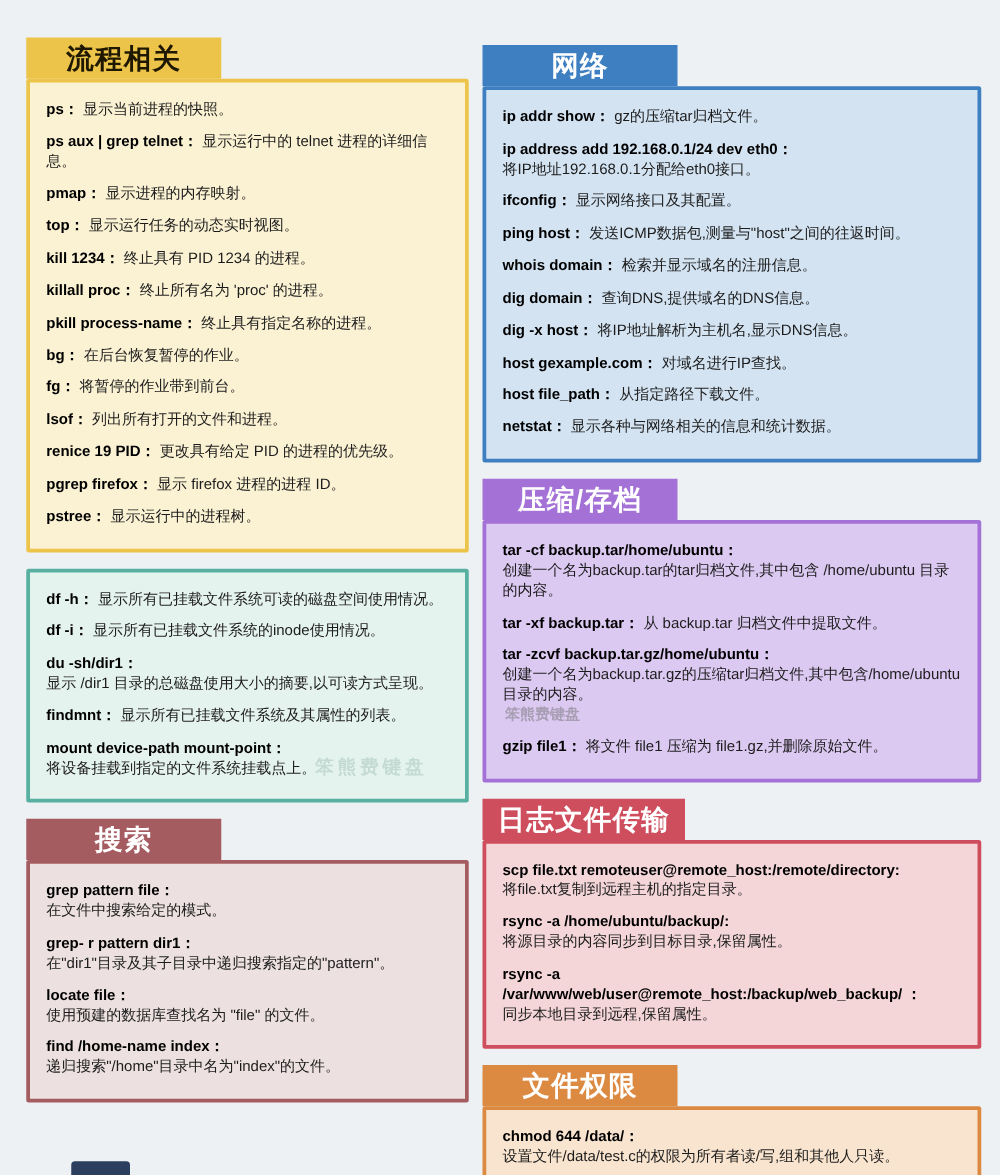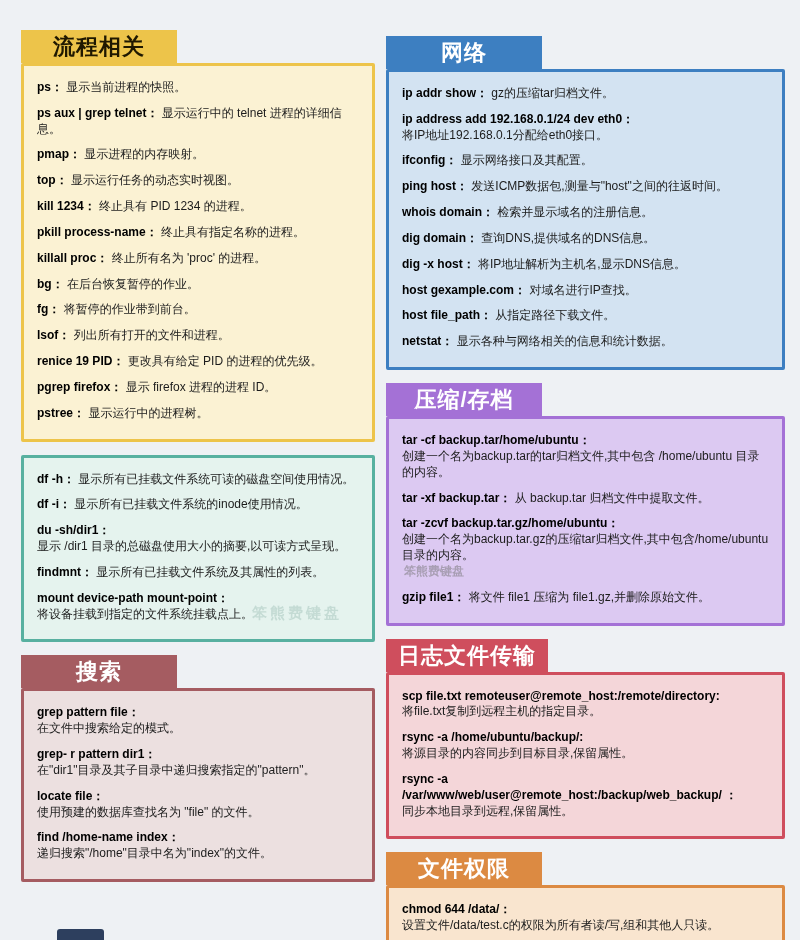--- a/index.html
+++ b/index.html
@@ -86,22 +86,22 @@
   <section class="panel" style="--accent: #edc44a; --body: #fbf2d3; --title-color: #1f1800;">
     <div class="tab">
       <span class="tab-title">流程相关</span>
     </div>
     <div class="box">
           <p class="item"><b class="cmd">ps：</b> <span class="desc">显示当前进程的快照。</span></p>
           <p class="item"><b class="cmd">ps aux | grep telnet：</b> <span class="desc">显示运行中的 telnet 进程的详细信息。</span></p>
           <p class="item"><b class="cmd">pmap：</b> <span class="desc">显示进程的内存映射。</span></p>
           <p class="item"><b class="cmd">top：</b> <span class="desc">显示运行任务的动态实时视图。</span></p>
           <p class="item"><b class="cmd">kill 1234：</b> <span class="desc">终止具有 PID 1234 的进程。</span></p>
+          <p class="item"><b class="cmd">killall proc：</b> <span class="desc">终止所有名为 'proc' 的进程。</span></p>
           <p class="item"><b class="cmd">pkill process-name：</b> <span class="desc">终止具有指定名称的进程。</span></p>
-          <p class="item"><b class="cmd">killall proc：</b> <span class="desc">终止所有名为 'proc' 的进程。</span></p>
           <p class="item"><b class="cmd">bg：</b> <span class="desc">在后台恢复暂停的作业。</span></p>
           <p class="item"><b class="cmd">fg：</b> <span class="desc">将暂停的作业带到前台。</span></p>
           <p class="item"><b class="cmd">lsof：</b> <span class="desc">列出所有打开的文件和进程。</span></p>
           <p class="item"><b class="cmd">renice 19 PID：</b> <span class="desc">更改具有给定 PID 的进程的优先级。</span></p>
           <p class="item"><b class="cmd">pgrep firefox：</b> <span class="desc">显示 firefox 进程的进程 ID。</span></p>
           <p class="item"><b class="cmd">pstree：</b> <span class="desc">显示运行中的进程树。</span></p>
         </div>
   </section>
 
   <section class="panel" style="--accent: #58b0a0; --body: #e5f3ee; --title-color: #ffffff;">

